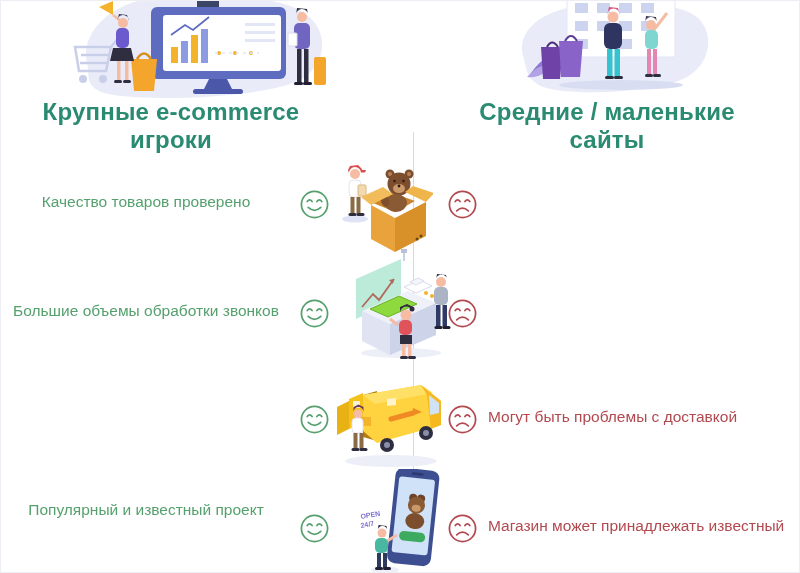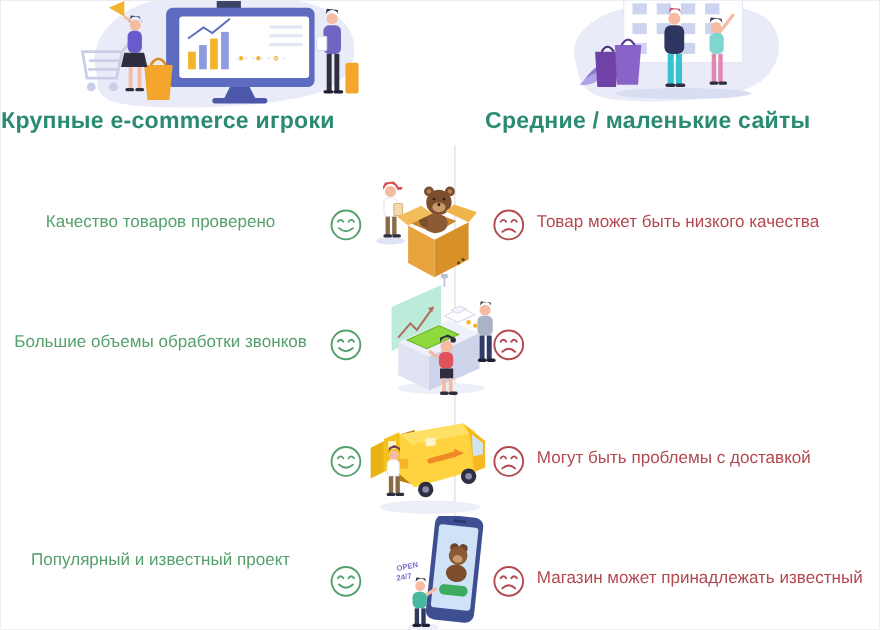--- a/index.html
+++ b/index.html
@@ -5,22 +5,22 @@
   html,body{margin:0;padding:0;background:#fff;}
   .page{
     position:relative;width:800px;height:573px;background:#ffffff;
     border:1px solid #edeef3;box-sizing:border-box;overflow:hidden;
     font-family:"Liberation Sans",sans-serif;
   }
   .hero{position:absolute;}
   .hero-left{left:58px;top:0;}
   .hero-right{left:500px;top:0;}
   .col-header{
-    position:absolute;top:97px;font-size:21px;font-weight:700;
-    color:#2a8b72;text-align:left;letter-spacing:.2px;
+    position:absolute;top:97px;font-size:24px;font-weight:700;
+    color:#2a8b72;text-align:center;letter-spacing:.2px;
   }
   .col-header.left{left:0;width:340px;}
   .col-header.right{left:440px;width:332px;}
   .divider{position:absolute;left:412px;top:131px;width:1px;height:428px;background:#d9d9d9;}
   .left-label{
     position:absolute;left:0;width:290px;text-align:center;
     font-size:15.5px;color:#55a06d;white-space:nowrap;
   }
   .right-label{
     position:absolute;left:487px;font-size:15.5px;color:#b2494f;white-space:nowrap;
@@ -141,21 +141,20 @@
 
   <div class="left-label" style="top:192px">Качество товаров проверено</div>
   <svg class="face happy" style="top:188px" viewBox="0 0 32 32">
     <circle cx="16" cy="16" r="13.5" fill="none" stroke="#55a06d" stroke-width="1.8"></circle>
     <path d="M8.5,13 Q11,9.5 13.5,13 M18.5,13 Q21,9.5 23.5,13 M9.5,19 Q16,25 22.5,19" fill="none" stroke="#55a06d" stroke-width="1.8" stroke-linecap="round"></path>
   </svg>
   <svg class="face sad" style="top:188px" viewBox="0 0 32 32">
     <circle cx="16" cy="16" r="13.5" fill="none" stroke="#b2494f" stroke-width="1.8"></circle>
     <path d="M8.5,13 Q11,9.5 13.5,13 M18.5,13 Q21,9.5 23.5,13 M10,22.5 Q16,17 22,22.5" fill="none" stroke="#b2494f" stroke-width="1.8" stroke-linecap="round"></path>
   </svg>
-  <div class="right-label" style="top:192px">Товар может быть низкого качества</div>
   <svg class="mid-ill" style="left:332px;top:142px" width="100" height="115" viewBox="0 0 100 115">
     <ellipse cx="22" cy="76" rx="13" ry="3.5" fill="#dfe3f5"></ellipse>
 
     <circle cx="22" cy="31" r="5" fill="#f6bba3"></circle>
     <path d="M16,30 a6,6 0 0 1 12,0 l1,-4 -4,-4 -8,1 -2,4 Z" fill="#d94f4f"></path>
     <path d="M28,27 h5 l-1,2.5 h-4 Z" fill="#d94f4f"></path>
     <rect x="16" y="37" width="12" height="17" rx="4" fill="#ffffff" stroke="#e4e4ee"></rect>
     <rect x="25" y="42" width="8" height="11" rx="1" fill="#f3d9b0" stroke="#d8b87f"></rect>
     <rect x="17.5" y="54" width="4" height="17" fill="#8a6b46"></rect>
     <rect x="23.5" y="54" width="4" height="17" fill="#8a6b46"></rect>

